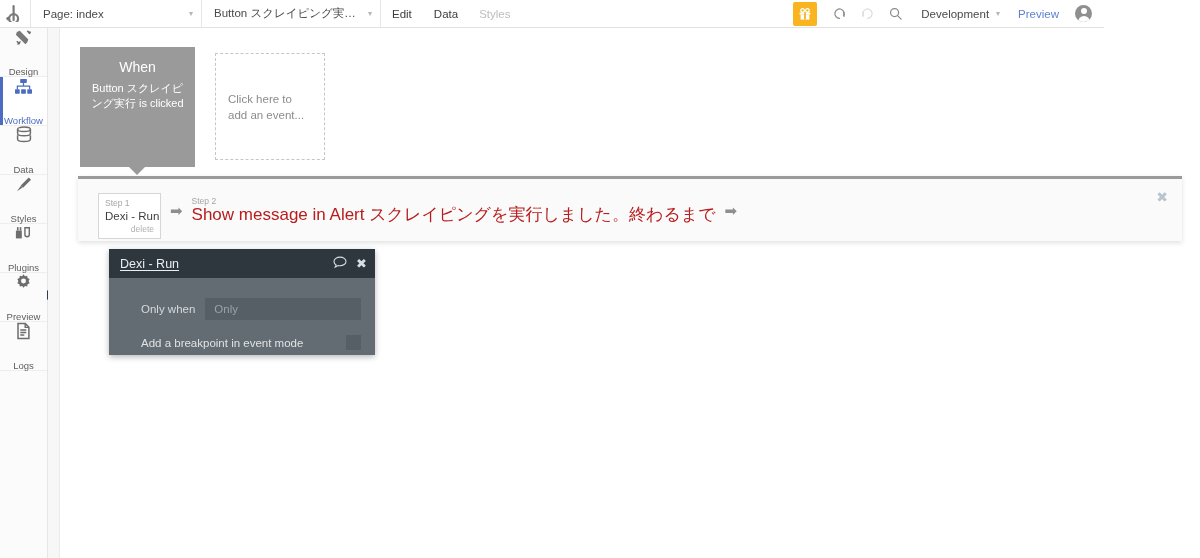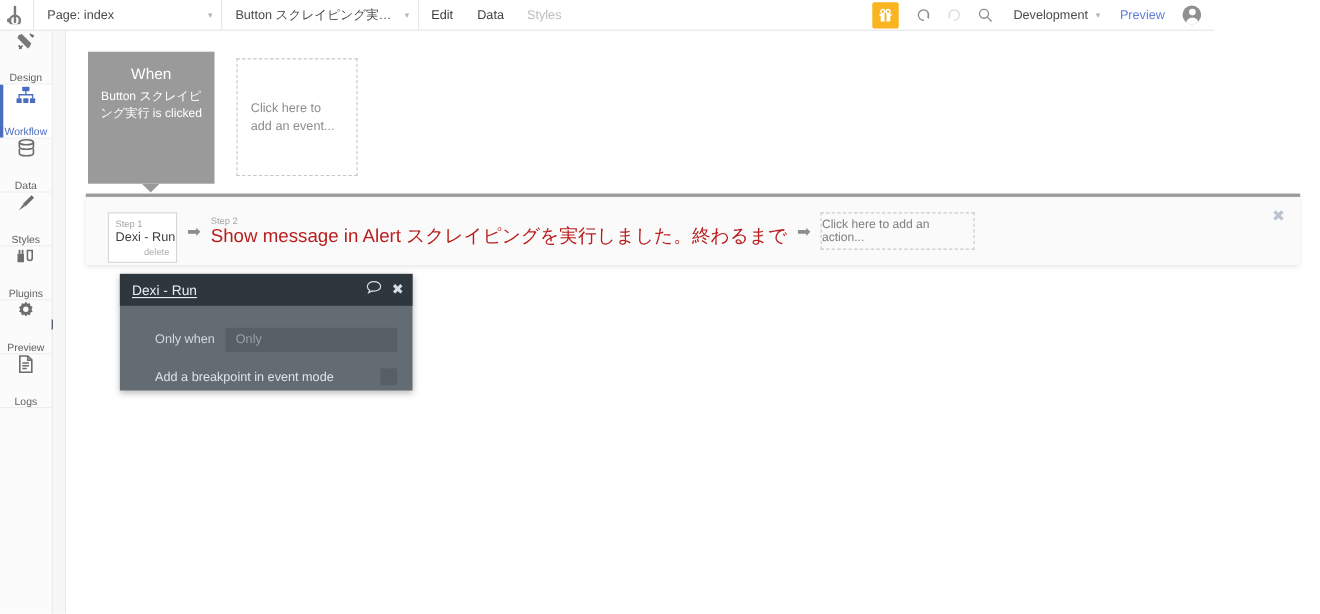--- a/index.html
+++ b/index.html
@@ -355,21 +355,20 @@
 
       <div class="step-arrow">➡</div>
 
       <div class="step2">
         <div class="step-label">Step 2</div>
         <div class="step-title">Show message in Alert スクレイピングを実行しました。終わるまで</div>
       </div>
 
       <div class="step-arrow">➡</div>
 
-      <div class="add-action">Click here to add an action...</div>
 
       <div class="bar-close">✖</div>
     </div>
   </div>
 
   <div class="prop-panel">
     <div class="pp-header">
       <span class="pp-title">Dexi - Run</span>
       <span class="pp-hdr-icons">
         <span>

